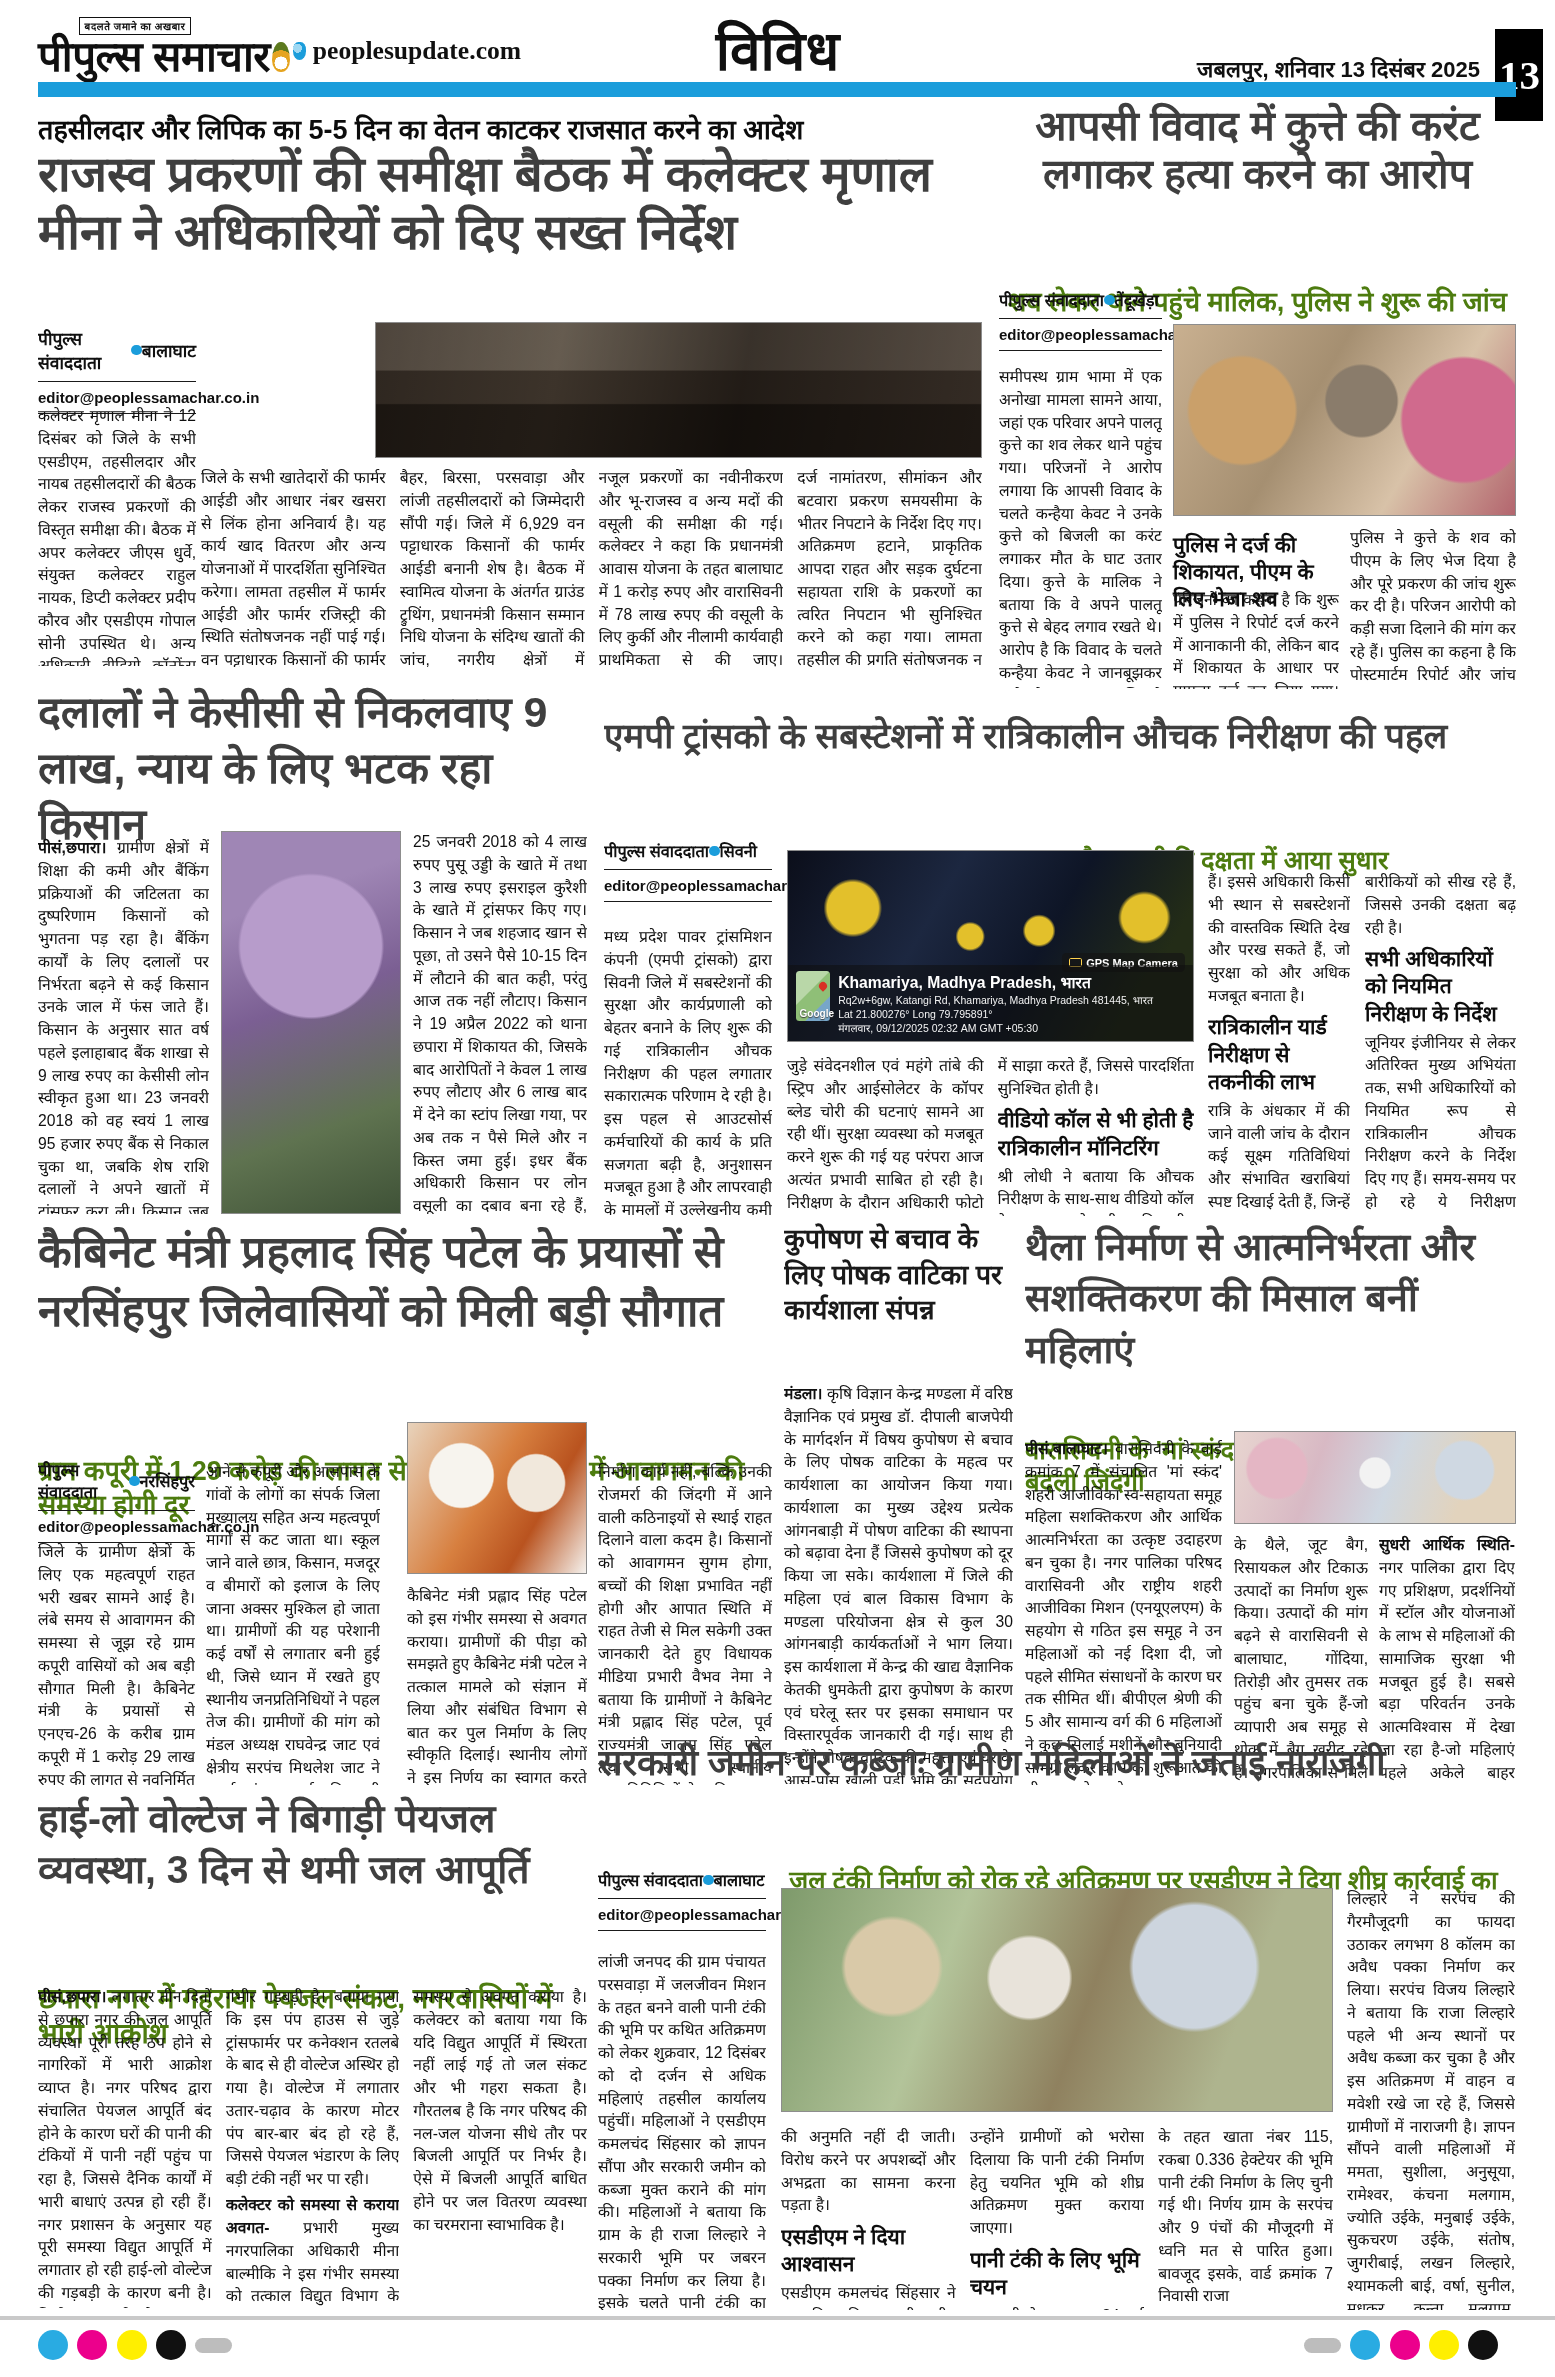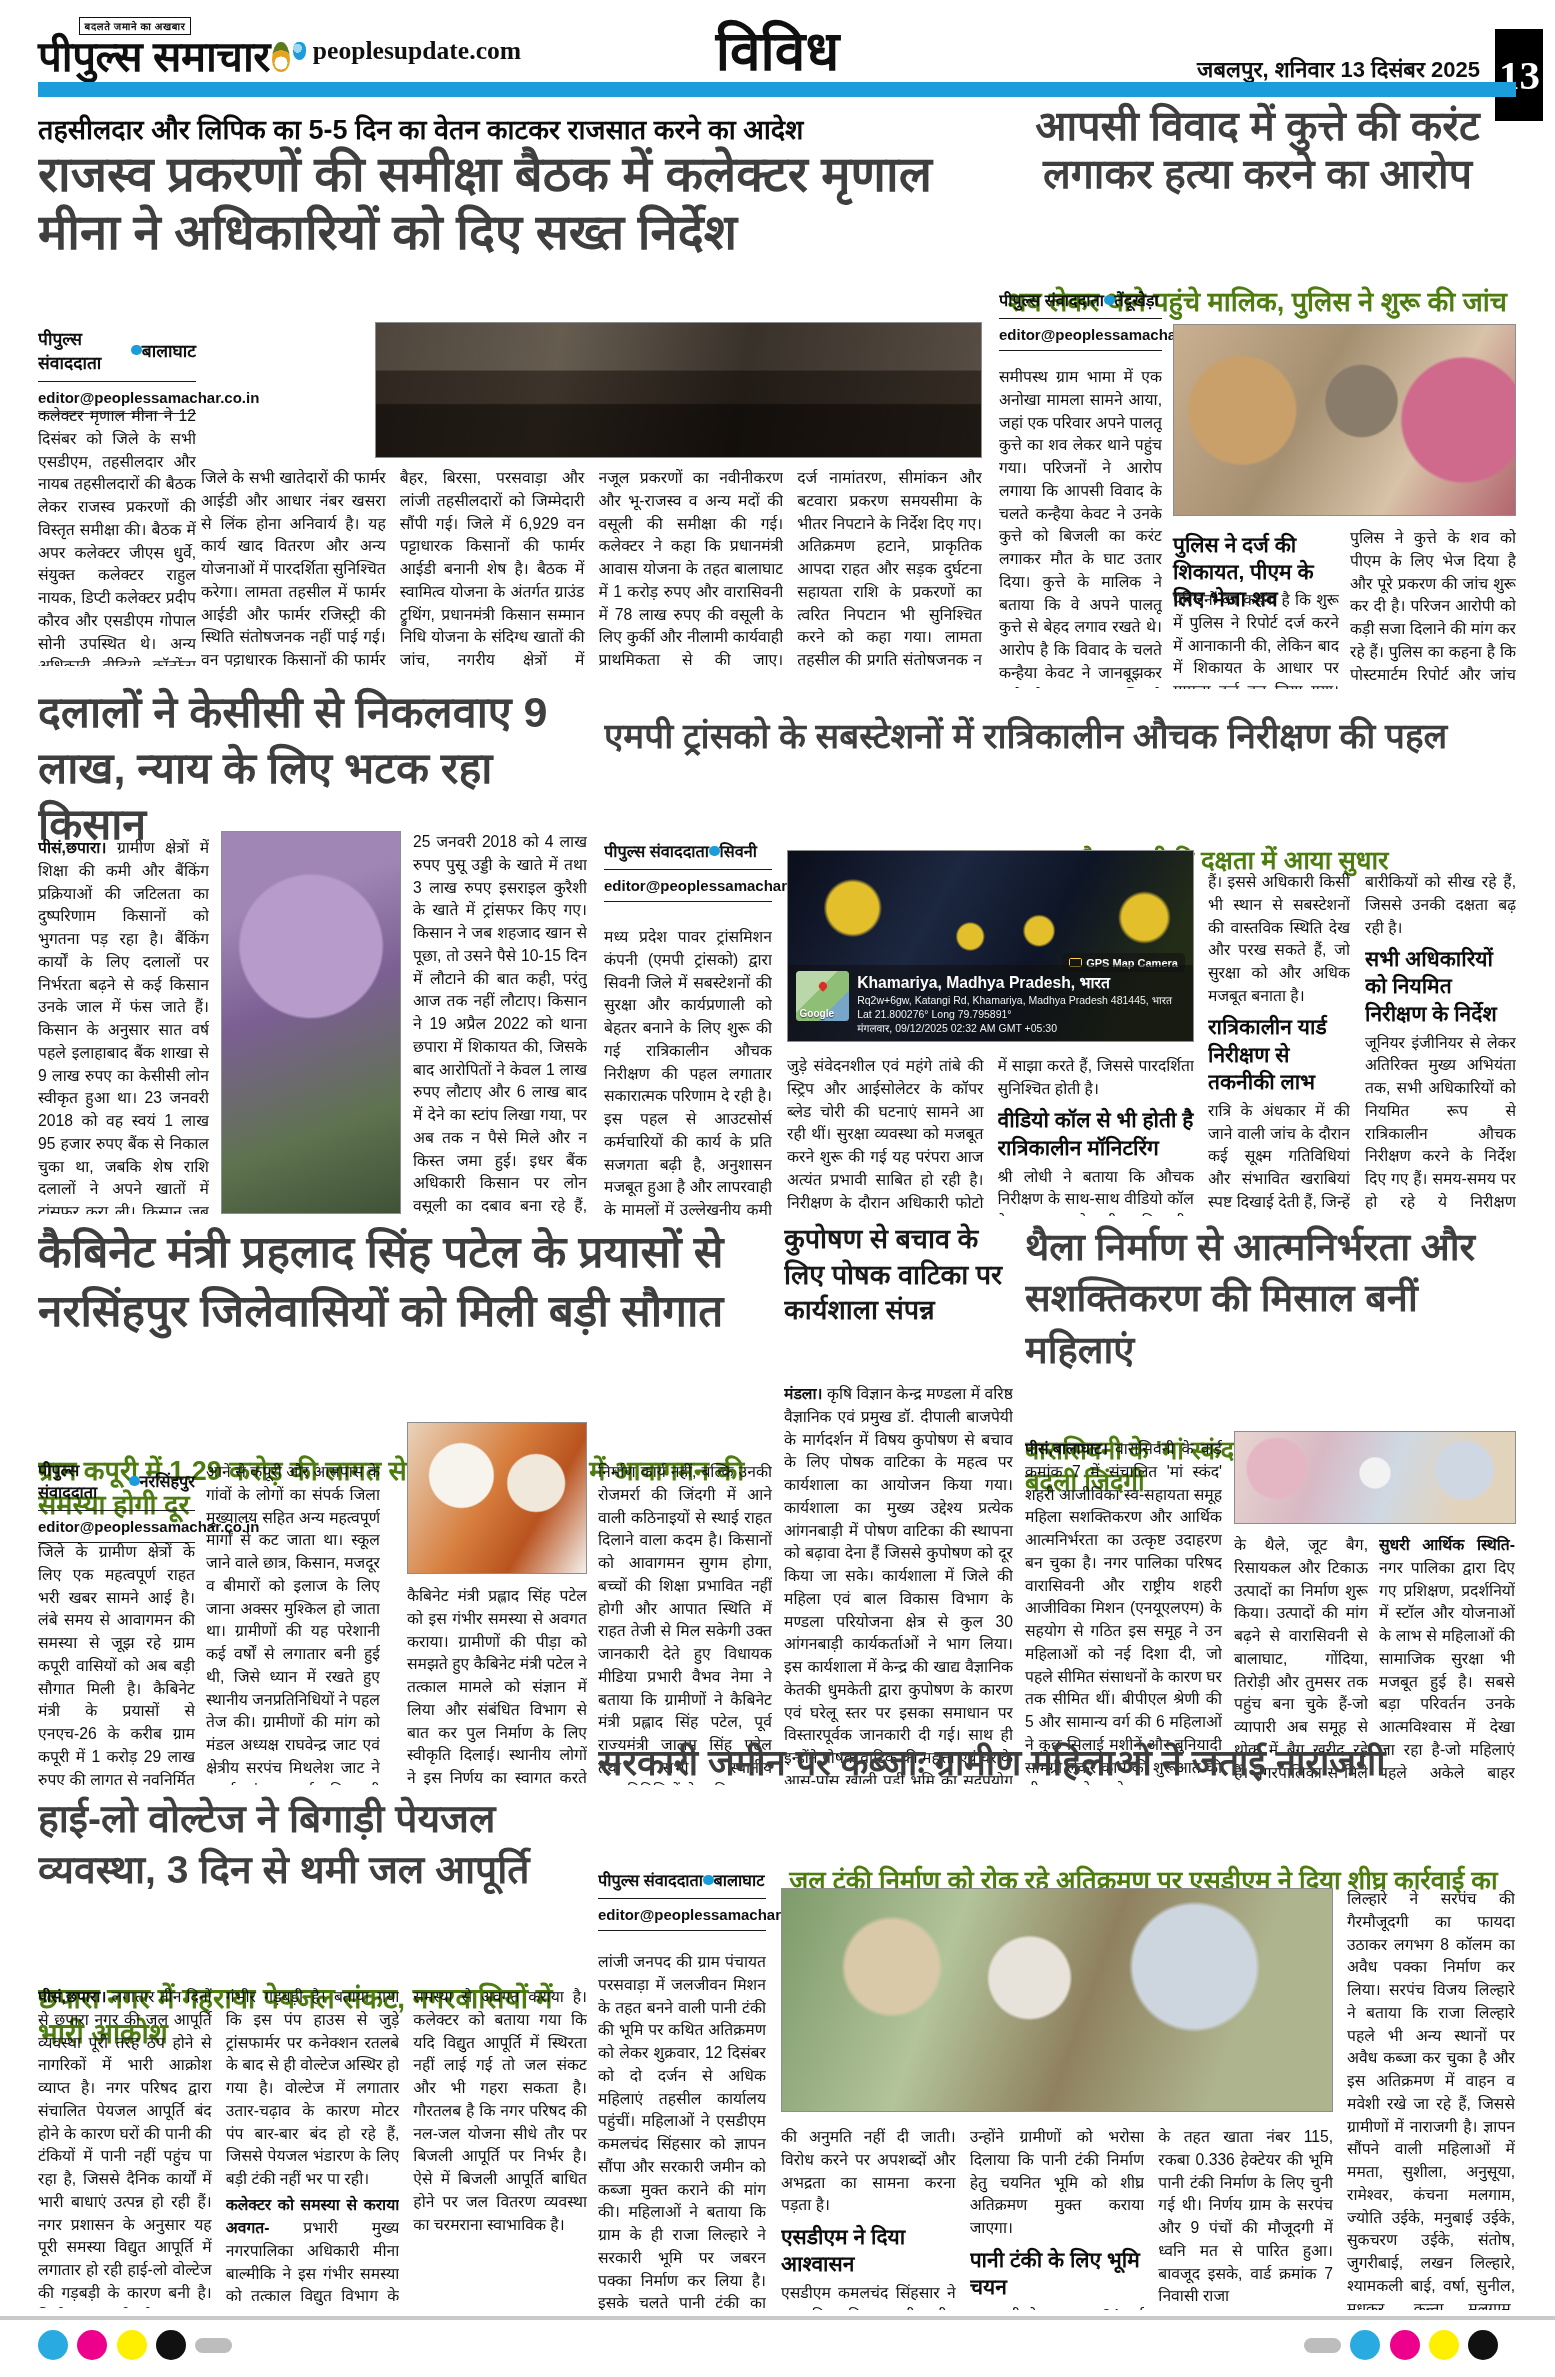--- a/index.html
+++ b/index.html
@@ -75,21 +75,21 @@
     radial-gradient(circle at 20% 35%,#d9c9a8 0 10%,transparent 11%),
     radial-gradient(circle at 45% 40%,#e8e3da 0 12%,transparent 13%),
     radial-gradient(circle at 75% 35%,#cdd5de 0 14%,transparent 15%),
     linear-gradient(110deg,#7e9a6b,#b3c49a 30%,#8f815f 55%,#aeb48e 80%);}
 
   
   .gps-badge{position:absolute;right:8.1px;bottom:69px;background:rgba(20,20,20,.65);color:#fff;
     font-size:11px;font-weight:700;padding:3.5px 7px;border-radius:4.6px;display:flex;gap:4.6px;align-items:center;}
   .gps-cam{width:12.8px;height:9.3px;border:1.2px solid #ffd24d;border-radius:1.7px;position:relative;display:inline-block;}
   .gps-strip{position:absolute;left:0;right:0;bottom:0;background:rgba(15,15,15,.55);color:#fff;display:flex;gap:8.1px;padding:5.8px 8.1px;}
-  .gps-map{width:53px;height:50px;flex:0 0 auto;border-radius:3.5px;position:relative;
+  .gps-map{width:34px;height:50px;flex:0 0 auto;border-radius:3.5px;position:relative;
     background:linear-gradient(135deg,#b9d7a8 0 40%,#8fbf77 41% 70%,#77a6c9 71% 100%);}
   .gps-map .pin{position:absolute;left:23px;top:10.5px;width:8.1px;height:8.1px;border-radius:50% 50% 50% 0;transform:rotate(-45deg);background:#d93025;}
   .gps-map .glabel{position:absolute;left:3.5px;bottom:2.3px;color:#fff;font-size:10px;font-weight:700;text-shadow:0 0.6px 1.2px #333;}
   .gps-title{font-size:15.7px;font-weight:700;margin-bottom:1.2px;}
   .gps-line{font-size:10.5px;line-height:1.3;opacity:.95;}
 
   
   .foot-rule{position:absolute;left:0;right:0;top:2316px;height:3.5px;background:#c9c9c9;}
   .regdots{position:absolute;top:2330px;display:flex;align-items:center;gap:9.3px;}
   .regdots .dot{width:30px;height:30px;border-radius:50%;}

